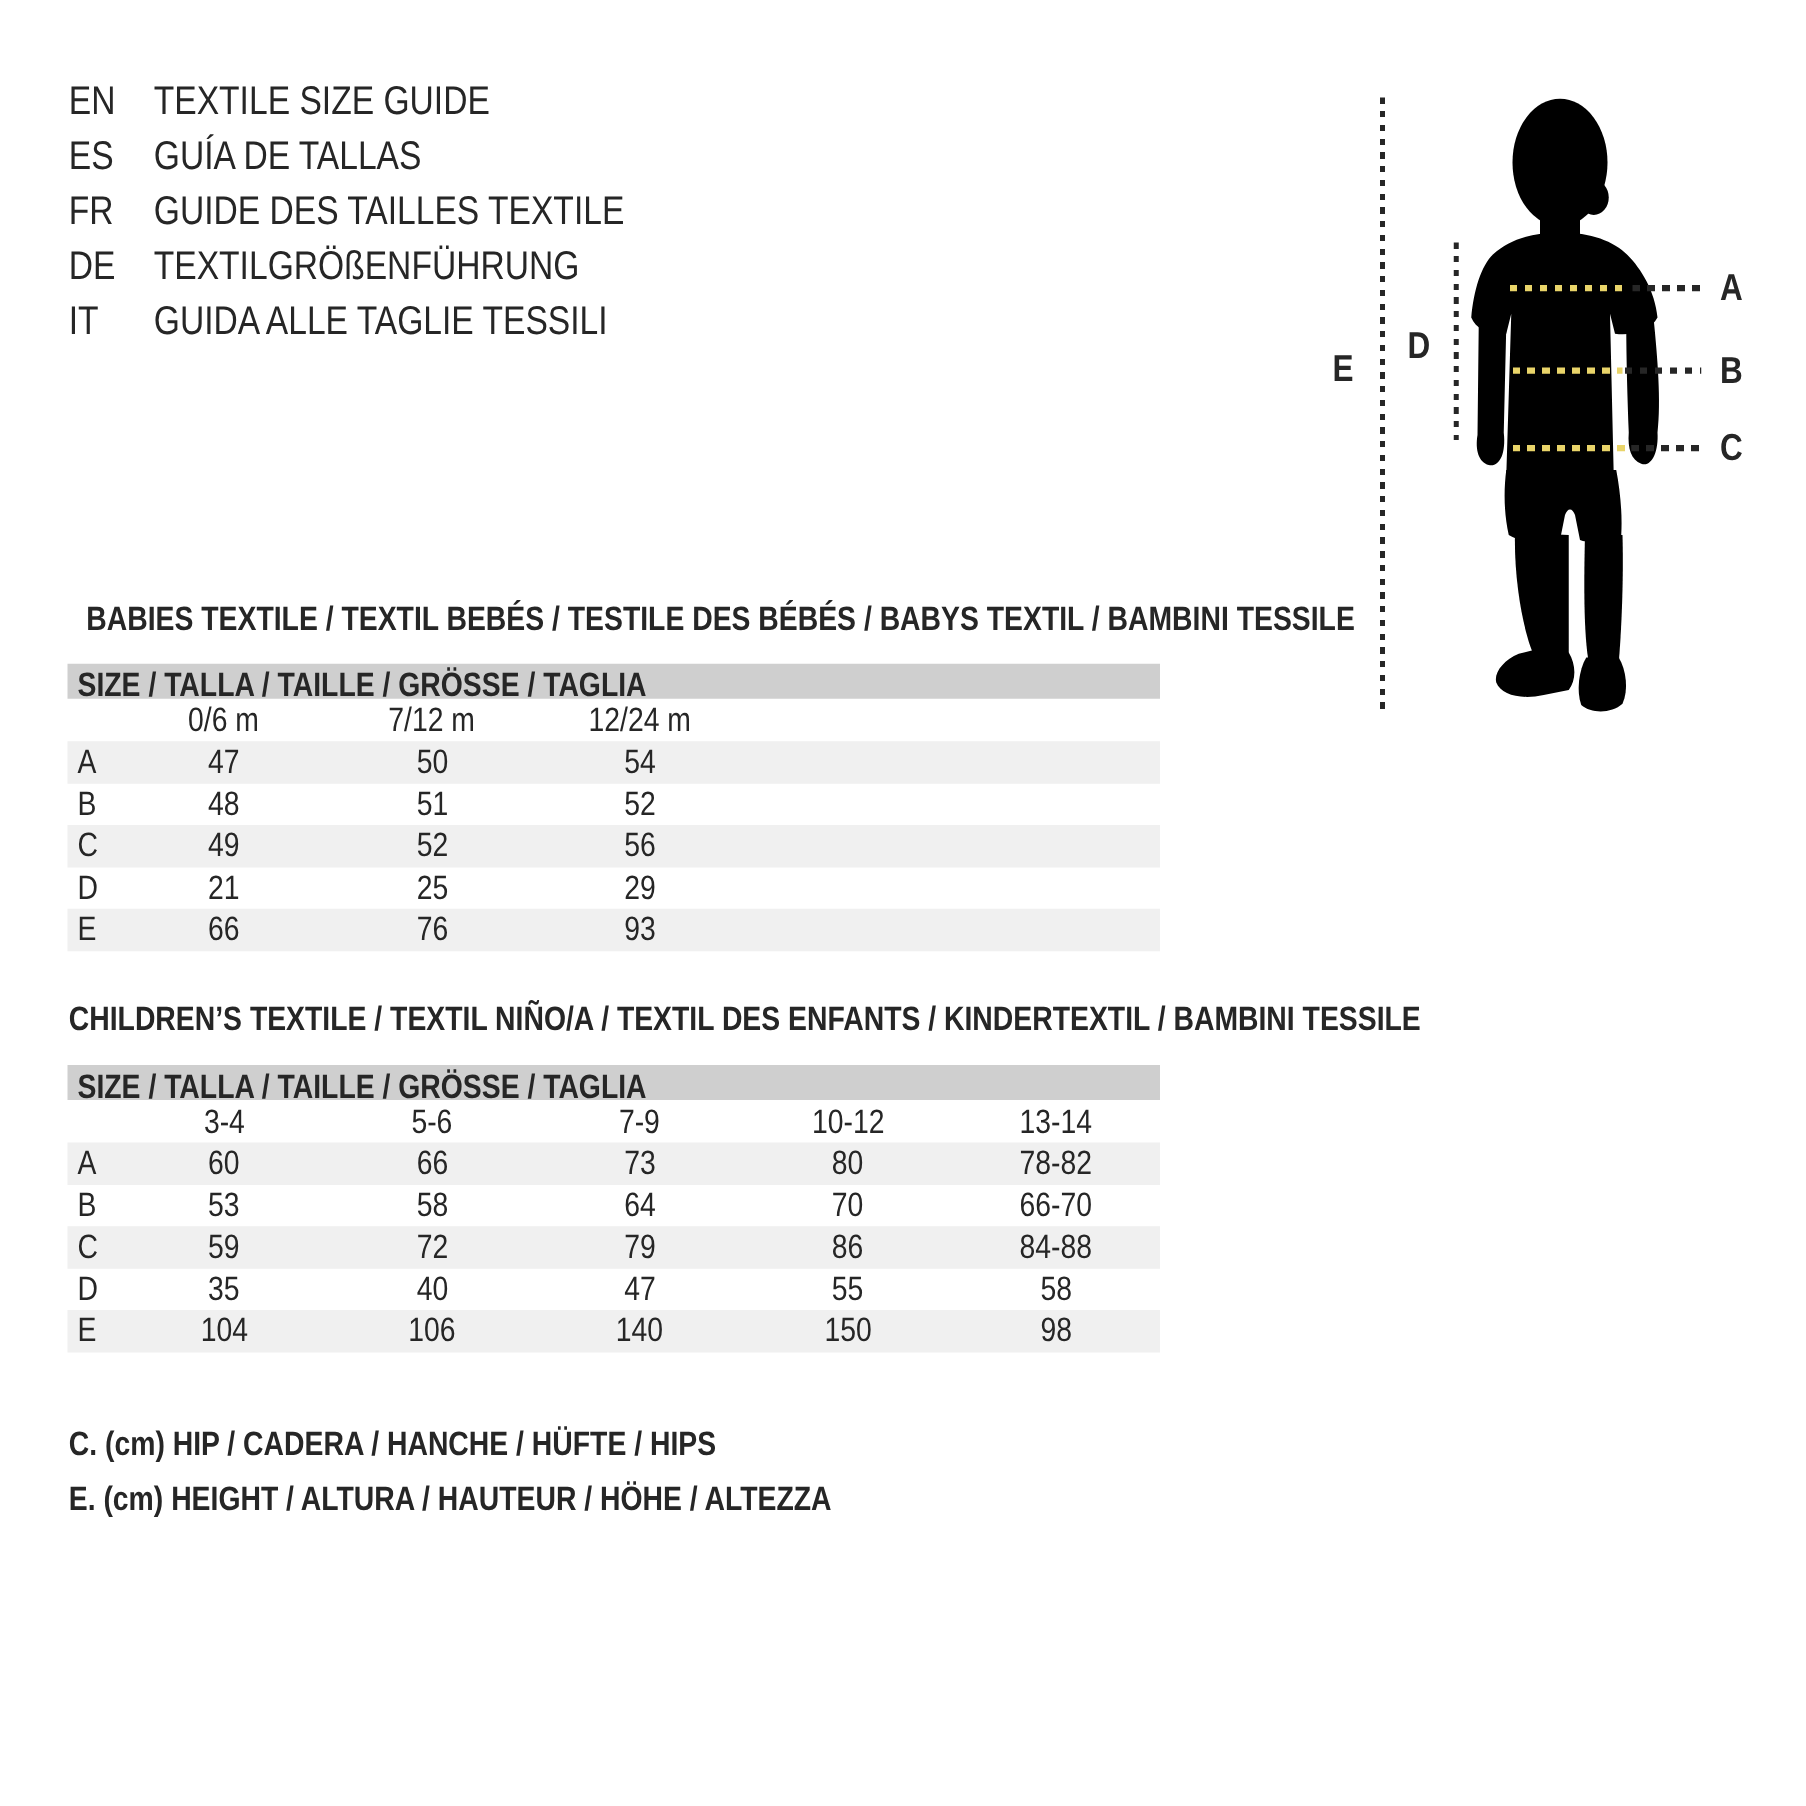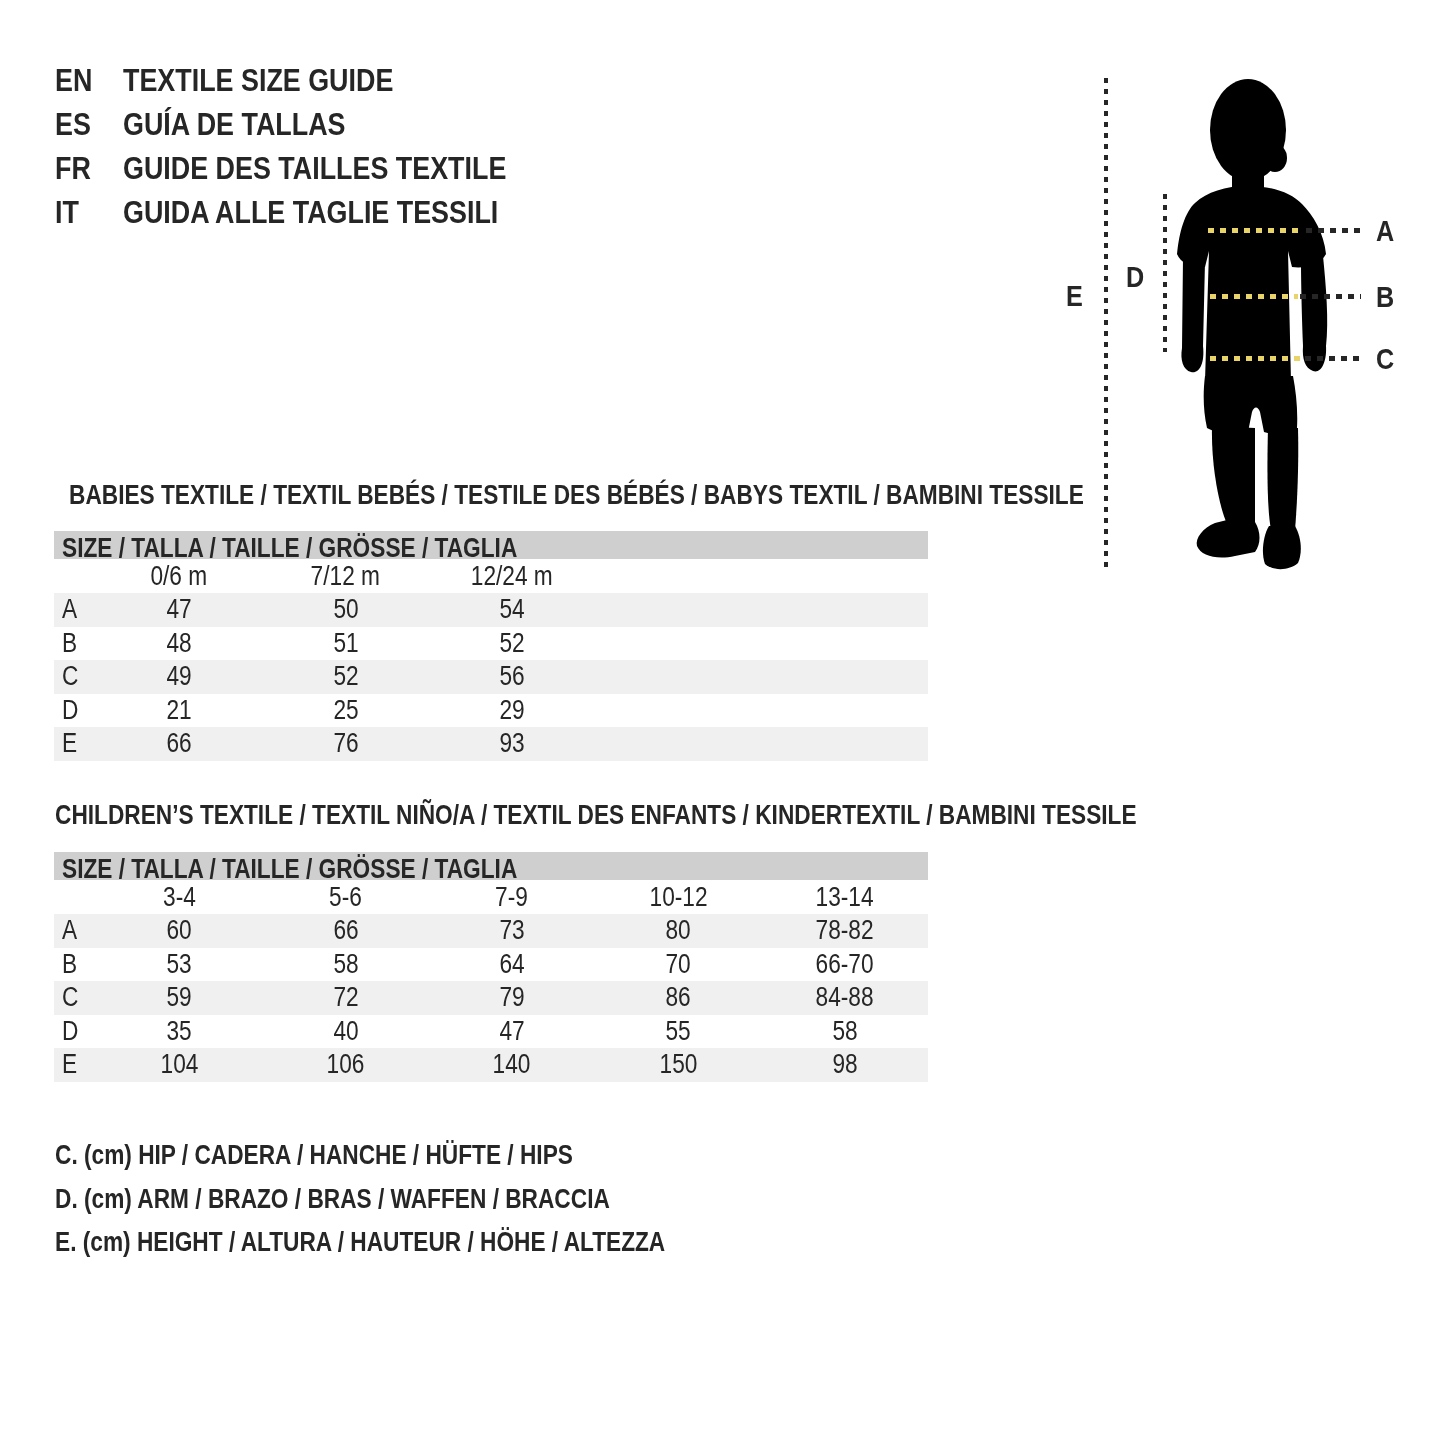--- a/index.html
+++ b/index.html
@@ -5,21 +5,21 @@
   html,body{margin:0;padding:0;background:#fff}
   .canvas{position:relative;width:1445px;height:1445px;background:#fff;overflow:hidden;
           font-family:"Liberation Sans",sans-serif;color:var(--ink,#262626)}
   .abs{position:absolute}
   
   .cx{display:inline-block;transform:scaleX(.84);transform-origin:0 50%;white-space:nowrap}
   .cc{display:inline-block;transform:scaleX(.84);white-space:nowrap}
   
   .lang{left:55px;top:58px}
   .lang-row{display:grid;grid-template-columns:68px auto;height:44px;align-items:center;
-            font-size:32px;font-weight:bold}
+            font-size:32px;font-weight:normal}
   
   .vdots{width:4px;background-image:repeating-linear-gradient(to bottom,var(--ink,#262626) 0 5px,transparent 5px 11px)}
   .hdash{height:5px}
   .hdash.yellow{background-image:repeating-linear-gradient(to right,var(--dash-yellow,#e9d469) 0 6px,transparent 6px 12px)}
   .hdash.dark{background-image:repeating-linear-gradient(to right,var(--ink,#262626) 0 6px,transparent 6px 12px)}
   .mlabel{font-size:30px;font-weight:bold;line-height:30px}
   
   .section-title{font-size:27px;font-weight:bold;line-height:30px}
   .table{width:874px}
   .thead{height:28px;background:var(--thead-bg,#cfcfcf);font-size:27px;font-weight:bold;
@@ -43,20 +43,24 @@
       <span class="cx">EN</span>
       <span class="cx">TEXTILE SIZE GUIDE</span>
     </div>
     <div class="lang-row">
       <span class="cx">ES</span>
       <span class="cx">GUÍA DE TALLAS</span>
     </div>
     <div class="lang-row">
       <span class="cx">FR</span>
       <span class="cx">GUIDE DES TAILLES TEXTILE</span>
+    </div>
+    <div class="lang-row">
+      <span class="cx">DE</span>
+      <span class="cx">TEXTILGRÖßENFÜHRUNG</span>
     </div>
     <div class="lang-row">
       <span class="cx">IT</span>
       <span class="cx">GUIDA ALLE TAGLIE TESSILI</span>
     </div>
   </div>
 
   <div class="abs vdots" style="left:1104px;top:78px;height:492px"></div>
   <div class="abs mlabel" style="left:1066px;top:281px"><span class="cx">E</span></div>
   <div class="abs vdots" style="left:1163px;top:194px;height:158px"></div>
@@ -199,17 +203,16 @@
       <div class="tcell"><span class="cc">104</span></div>
       <div class="tcell"><span class="cc">106</span></div>
       <div class="tcell"><span class="cc">140</span></div>
       <div class="tcell"><span class="cc">150</span></div>
       <div class="tcell"><span class="cc">98</span></div>
     </div>
   </div>
 
   <div class="abs" style="left:55px;top:1134px">
     <div class="legend-line"><span class="cx">C. (cm) HIP / CADERA / HANCHE / HÜFTE / HIPS</span></div>
-    <div class="legend-line"><span class="cx">D. (cm) ARM / BRAZO / BRAS / WAFFEN / BRACCIA</span></div>
     <div class="legend-line"><span class="cx">E. (cm) HEIGHT / ALTURA / HAUTEUR / HÖHE / ALTEZZA</span></div>
   </div>
 
 </div>
 
 </body></html>

